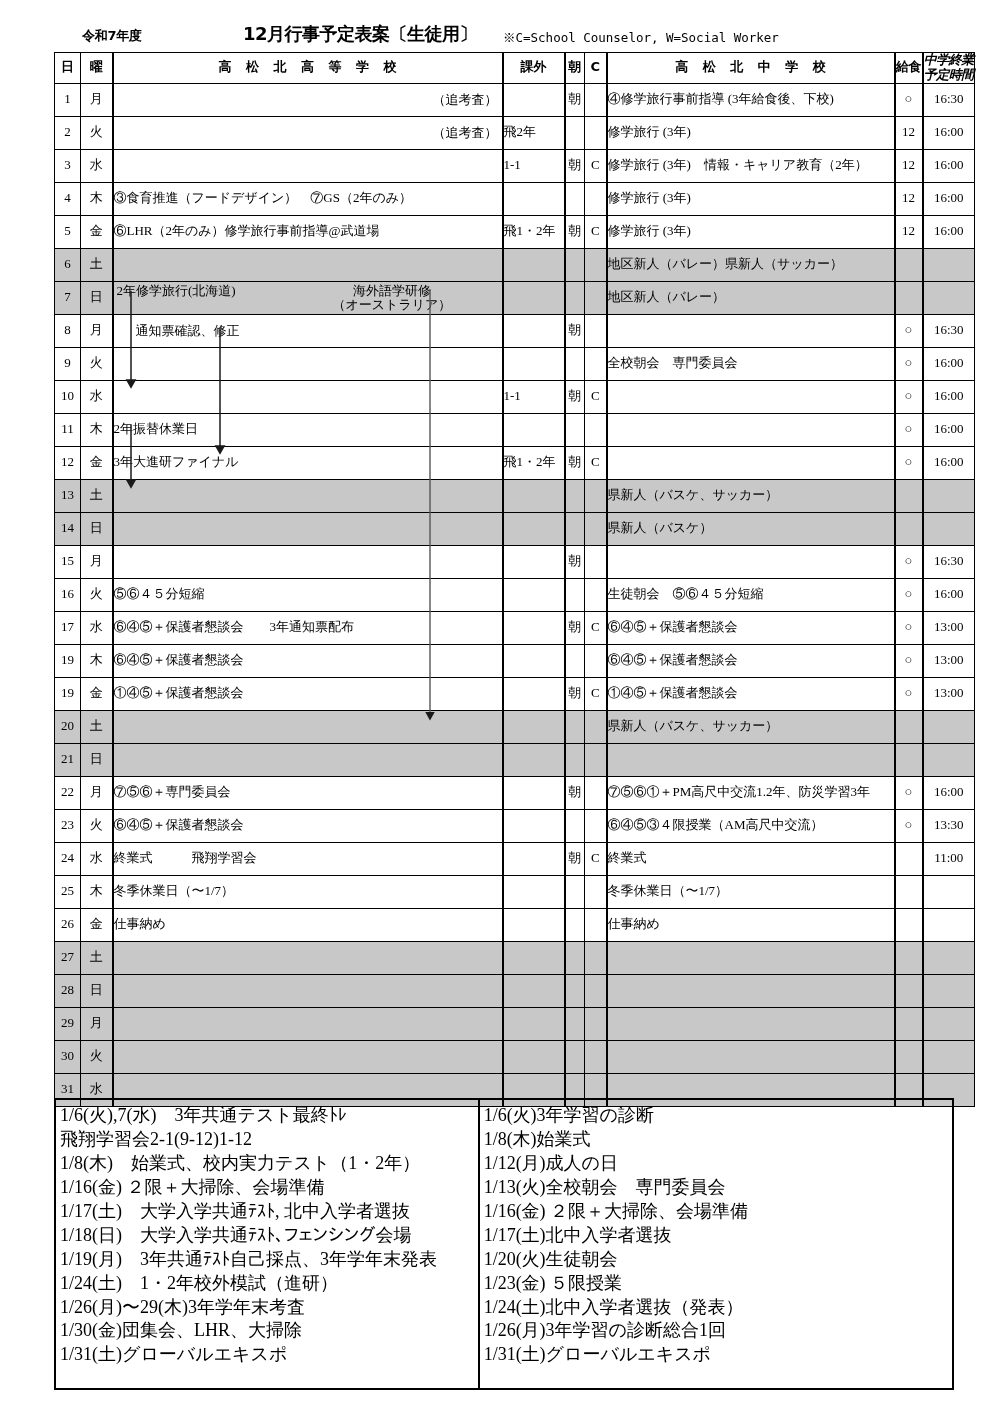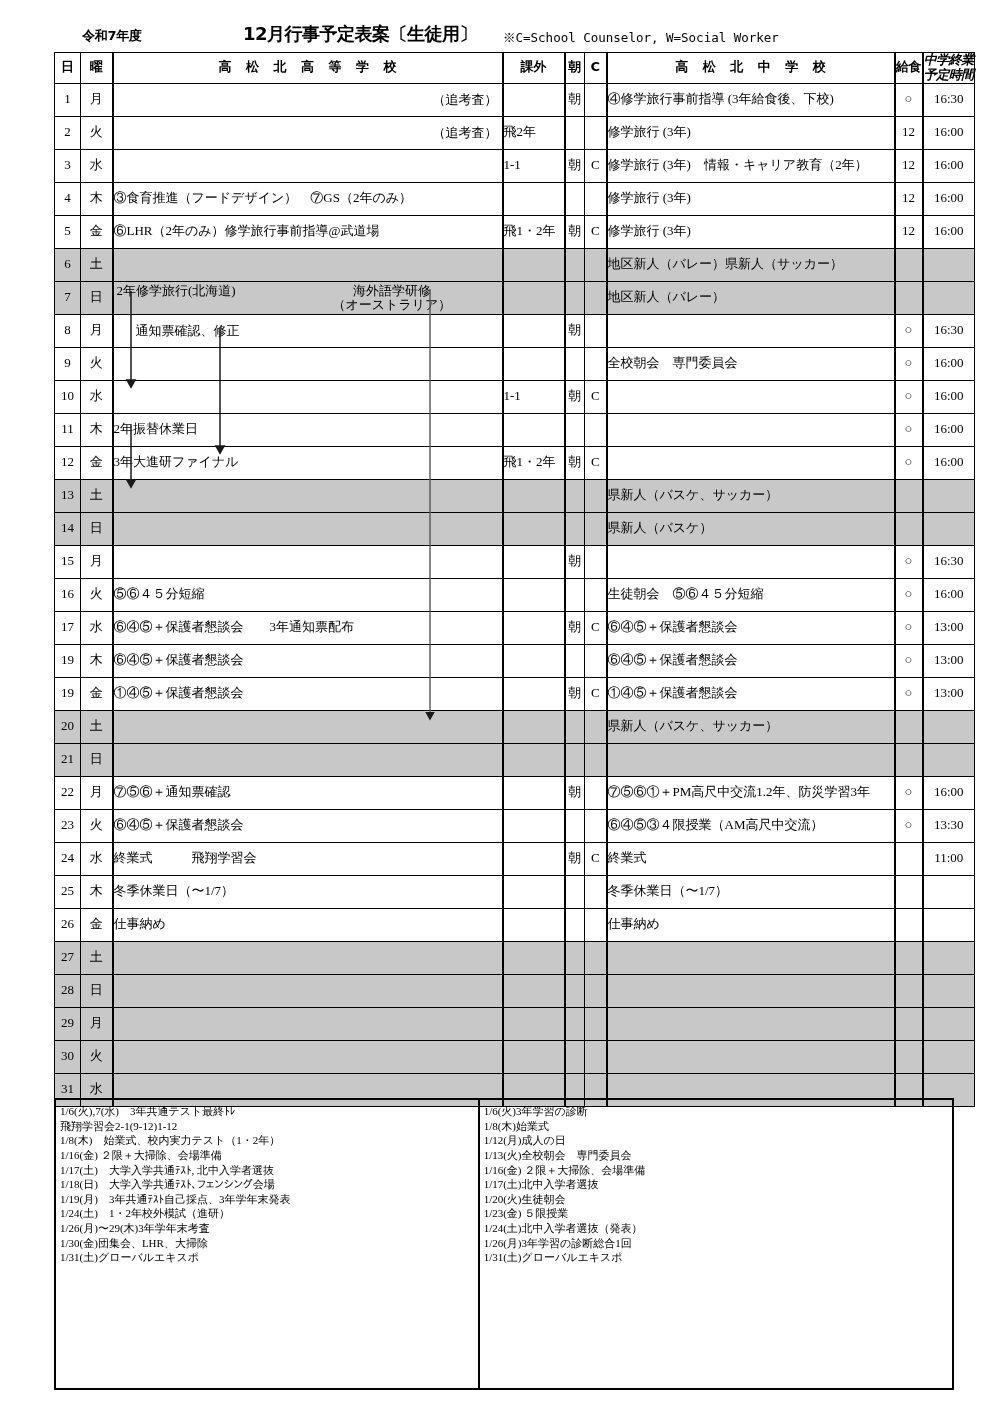--- a/index.html
+++ b/index.html
@@ -194,21 +194,21 @@
     top: 1098px;
     width: 900px;
     height: 292px;
     border: 2px solid #000;
     box-sizing: border-box;
     display: flex;
   }
   .note-col {
     box-sizing: border-box;
     padding: 4px 8px 0 4px;
-    font-size: 11px;
+    font-size: 18px;
     line-height: 1.33;
     white-space: nowrap;
     overflow: hidden;
   }
   .note-col.left  { width: 458px; border-right: 2px solid #000; }
   .note-col.right { width: 511px; }
   .note-col .ln { display: block; }
 </style>
 </head>
 <body>
@@ -489,21 +489,21 @@
           <td class="kagai sep-r"></td>
           <td class="asa"></td>
           <td class="cw sep-r"></td>
           <td class="ms sep-r"></td>
           <td class="kyu sep-r"></td>
           <td class="time"></td>
         </tr>
         <tr>
           <td class="day">22</td>
           <td class="wd sep-r">月</td>
-          <td class="hs sep-r"><span>⑦⑤⑥＋通知票確認</span></td>
+          <td class="hs sep-r"><span>⑦⑤⑥＋専門委員会</span></td>
           <td class="kagai sep-r"></td>
           <td class="asa">朝</td>
           <td class="cw sep-r"></td>
           <td class="ms sep-r">⑦⑤⑥①＋PM高尺中交流1.2年、防災学習3年</td>
           <td class="kyu sep-r">○</td>
           <td class="time">16:00</td>
         </tr>
         <tr>
           <td class="day">23</td>
           <td class="wd sep-r">火</td>

